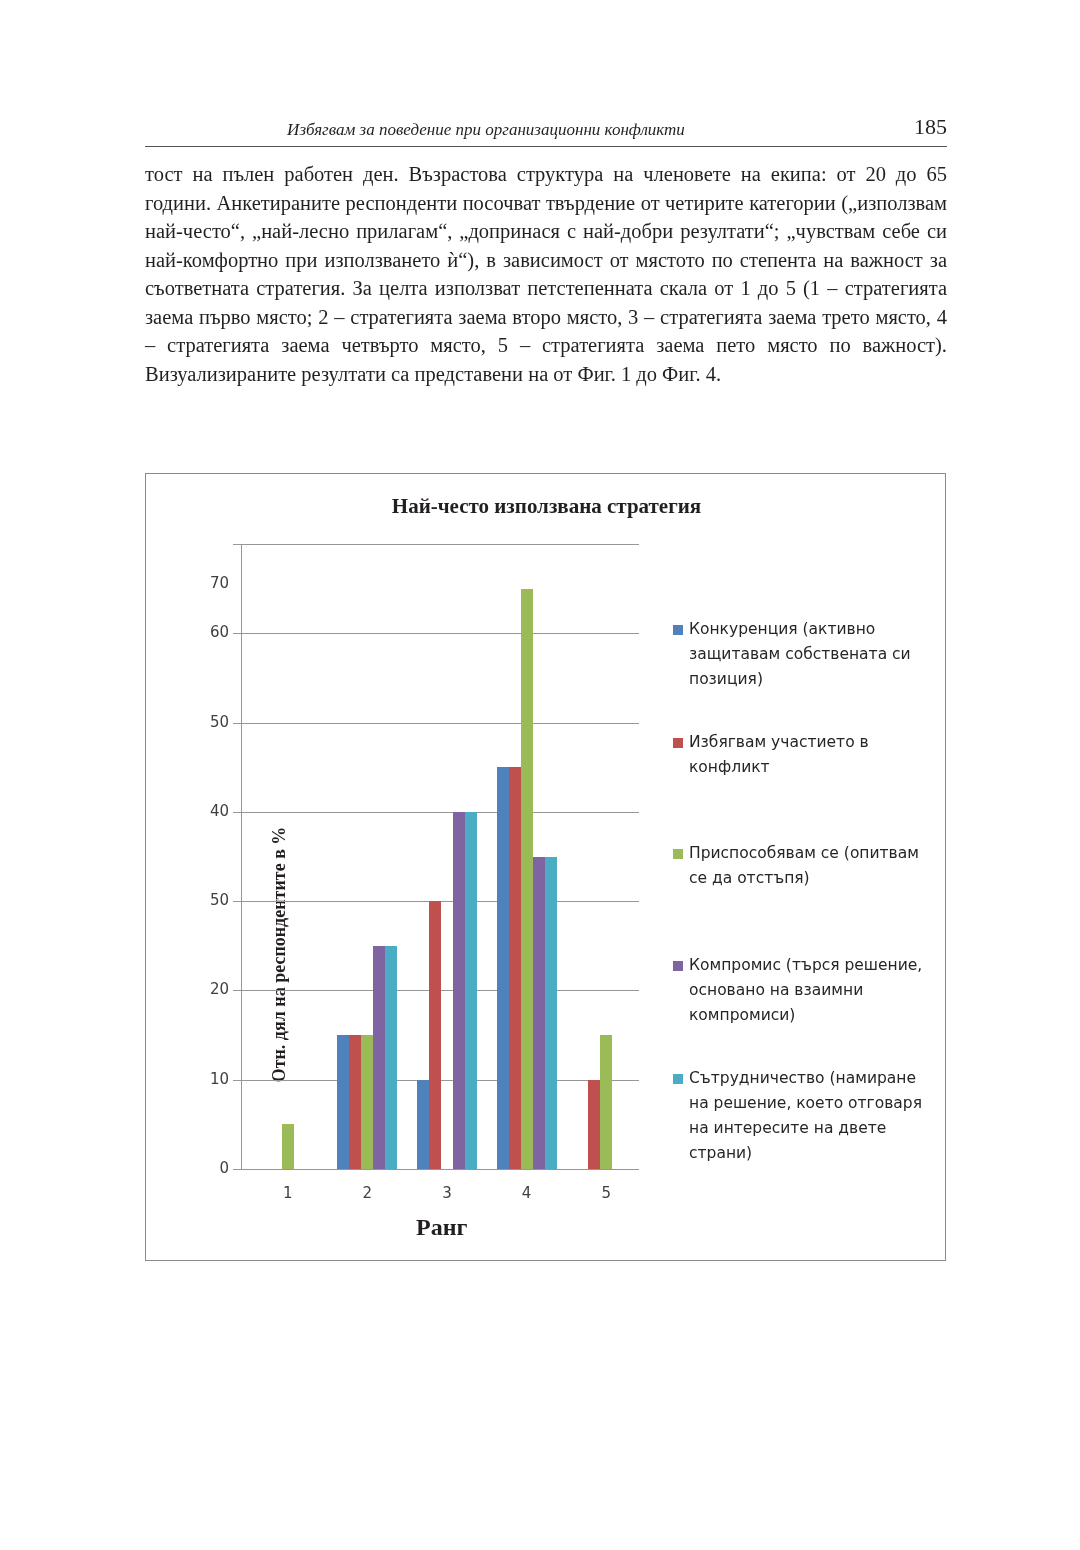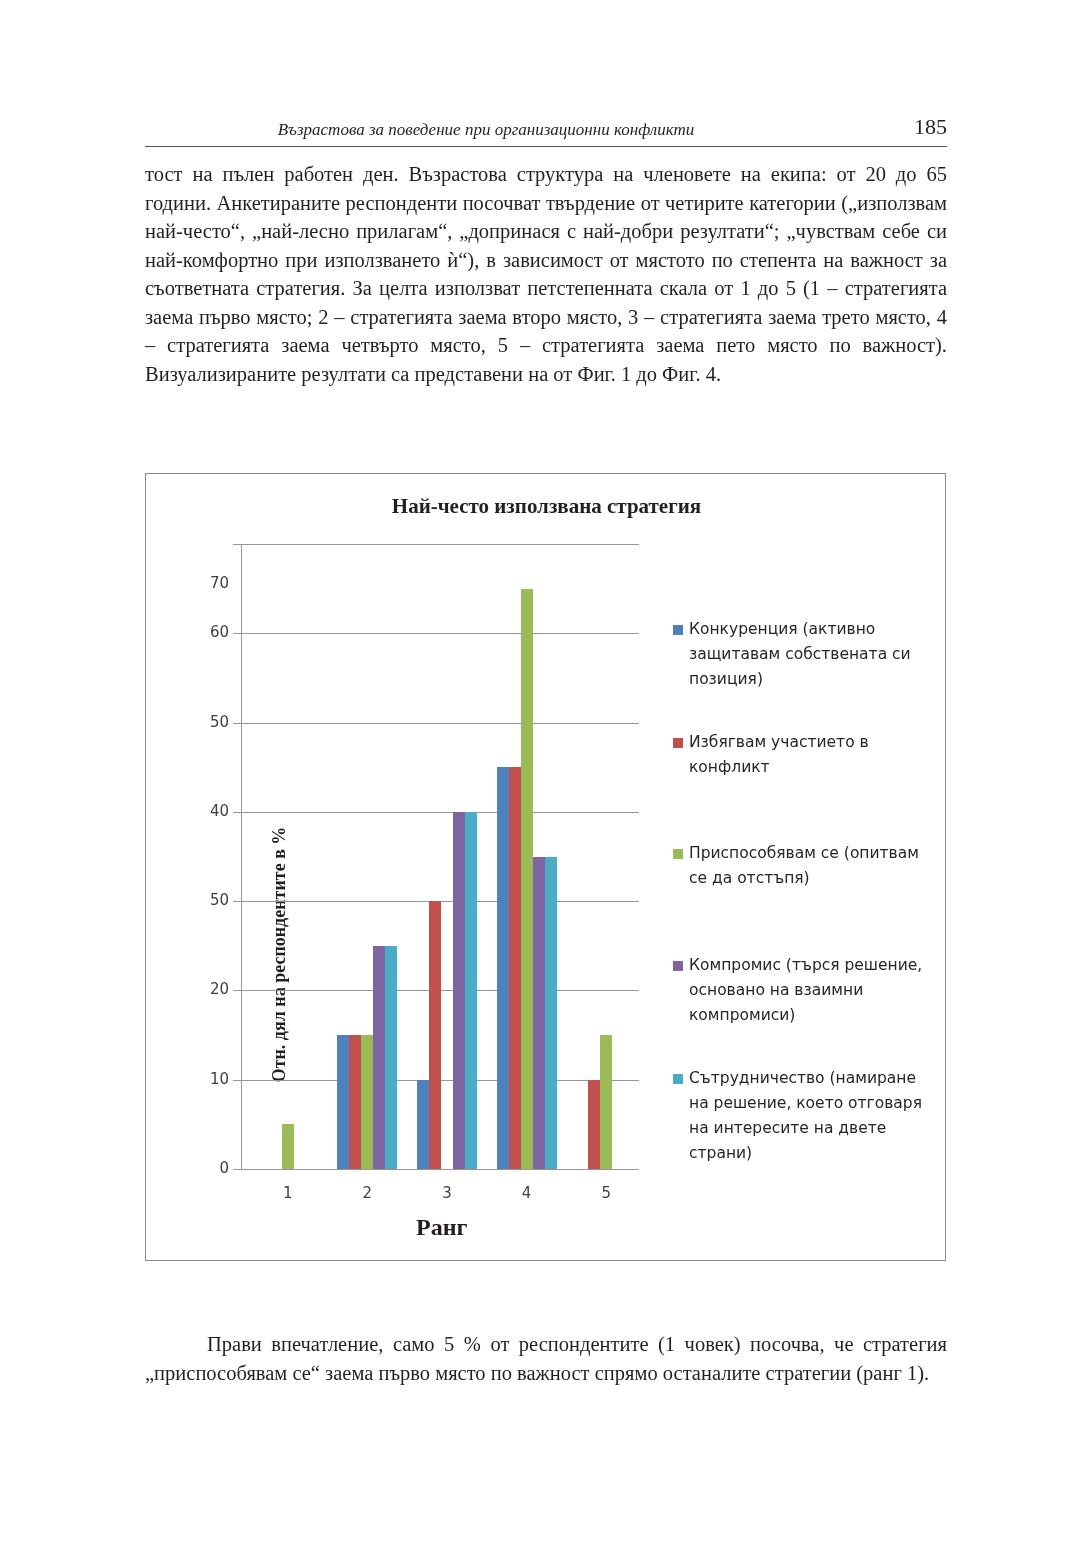--- a/index.html
+++ b/index.html
@@ -26,21 +26,21 @@
   .swatch { position:absolute; left:0; top:8px; width:10px; height:10px; }
   .caption { position:absolute; left:145px; width:802px; top:1272px; text-align:center; font-size:20.5px; }
   .caption b { font-weight:bold; }
 </style>
 </head>
 <body>
 
 <div class="page">
 
   <div class="running-head">
-    <div class="running-title">Възрастова за поведение при организационни конфликти</div>
+    <div class="running-title">Избягвам за поведение при организационни конфликти</div>
     <div class="page-number">185</div>
   </div>
 
   <div class="para" style="top:160px;">
     <p>тост на пълен работен ден. Възрастова структура на членовете на екипа: от 20 до 65 години. Анкетираните респонденти посочват твърдение от четирите категории („използвам най-често“, „най-лесно прилагам“, „допринася с най-добри резултати“; „чувствам себе си най-комфортно при използването ѝ“), в зависимост от мястото по степента на важност за съответната стратегия. За целта използват петстепенната скала от 1 до 5 (1 – стратегията заема първо място; 2 – стратегията заема второ място, 3 – стратегията заема трето място, 4 – стратегията заема четвърто място, 5 – стратегията заема пето място по важност). Визуализираните резултати са представени на от Фиг. 1 до Фиг. 4.</p>
   </div>
 
   <div class="chart-frame">
     <div class="chart-title">Най-често  използвана стратегия</div>
     <div class="plot" id="plot">
@@ -97,17 +97,14 @@
     <div class="legend" id="legend">
         <div class="legend-item" style="top: 0px;"><span class="swatch" style="background: rgb(79, 129, 189);"></span><span>Конкуренция (активно защитавам собствената си позиция)</span></div>
         <div class="legend-item" style="top: 113px;"><span class="swatch" style="background: rgb(192, 80, 77);"></span><span>Избягвам участието в конфликт</span></div>
         <div class="legend-item" style="top: 224px;"><span class="swatch" style="background: rgb(155, 187, 89);"></span><span>Приспособявам се (опитвам се да отстъпя)</span></div>
         <div class="legend-item" style="top: 336px;"><span class="swatch" style="background: rgb(128, 100, 162);"></span><span>Компромис (търся решение, основано на взаимни компромиси)</span></div>
         <div class="legend-item" style="top: 449px;"><span class="swatch" style="background: rgb(75, 172, 198);"></span><span>Сътрудничество (намиране на решение, което отговаря на интересите на двете страни)</span></div>
       </div>
   </div>
 
 
-  <div class="para" style="top:1330px;">
-    <p class="indent">Прави впечатление, само 5 % от респондентите (1 човек) посочва, че стратегия „приспособявам се“ заема първо място по важност спрямо останалите стратегии (ранг 1).</p>
-  </div>
 
 </div>
 
 </body></html>

